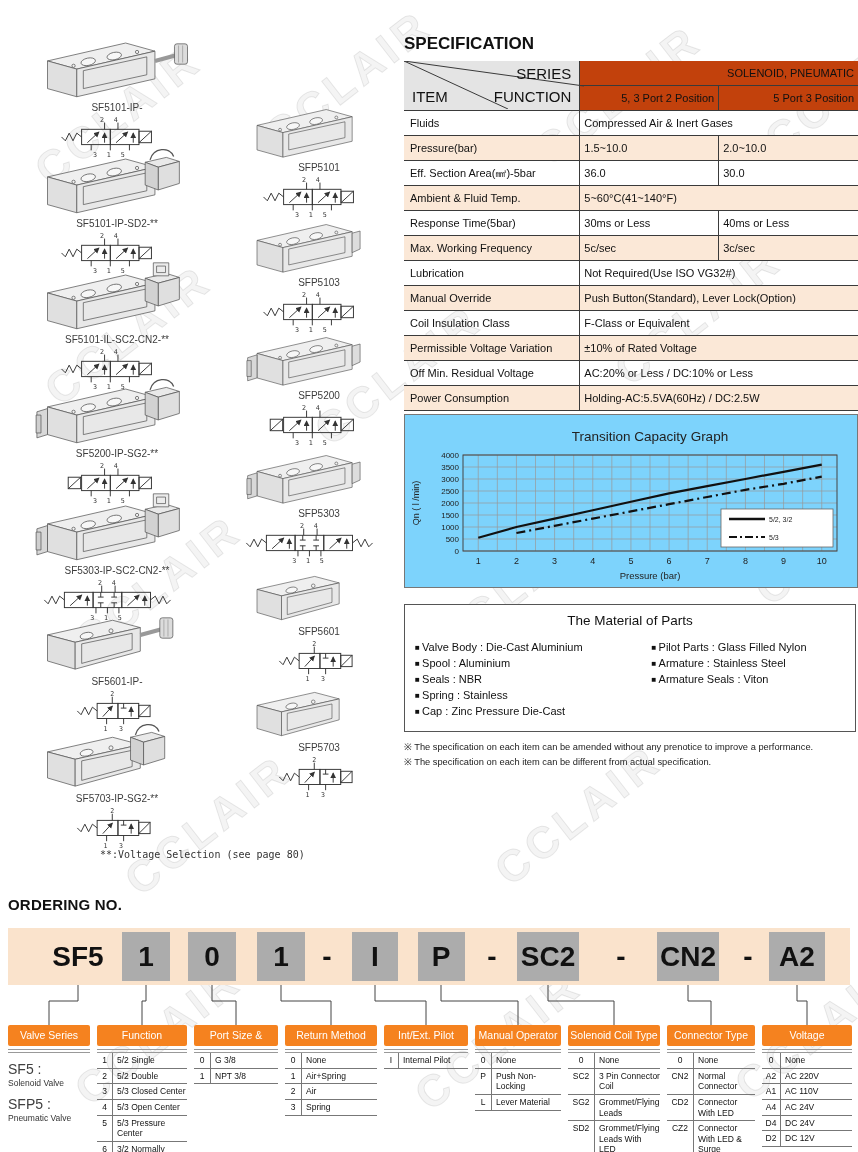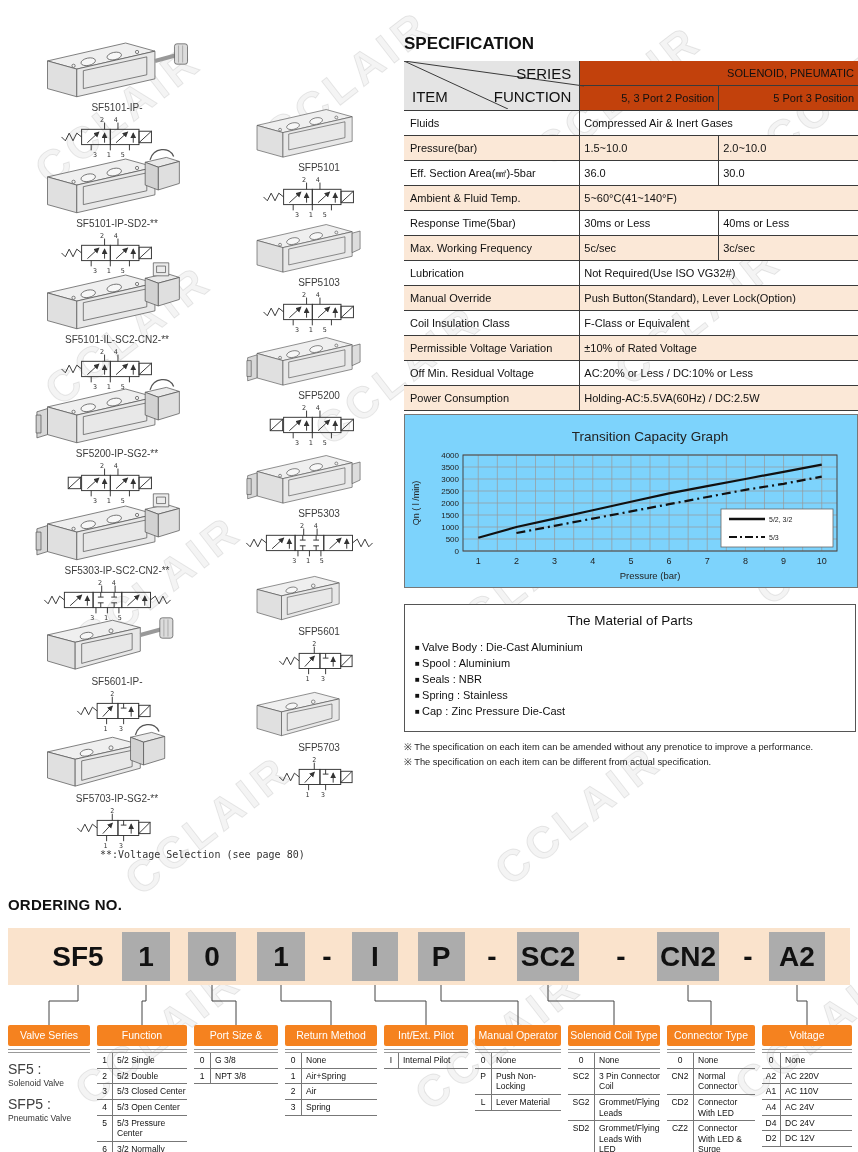--- a/index.html
+++ b/index.html
@@ -735,20 +735,25 @@
   <div class="mbox">
     <div class="mtitle">The Material of Parts</div>
     <div class="mcols" id="mcols">
         <div class="mcol" style="flex:0 0 55%">
           <div class="mitem">Valve Body : Die-Cast Aluminium</div>
           <div class="mitem">Spool : Aluminium</div>
           <div class="mitem">Seals : NBR</div>
           <div class="mitem">Spring : Stainless</div>
           <div class="mitem">Cap : Zinc Pressure Die-Cast</div>
         </div>
+        <div class="mcol" style="flex:0 0 45%">
+          <div class="mitem">Pilot Parts : Glass Filled Nylon</div>
+          <div class="mitem">Armature : Stainless Steel</div>
+          <div class="mitem">Armature Seals : Viton</div>
+        </div>
       </div>
   </div>
 
   <div class="notes" id="notes">
       <div>※  The specification on each item can be amended without any prenotice to improve a performance.</div>
       <div>※  The specification on each item can be different from actual specification.</div>
     </div>
 
   <div class="otitle">ORDERING NO.</div>
   <div class="strip"></div>

